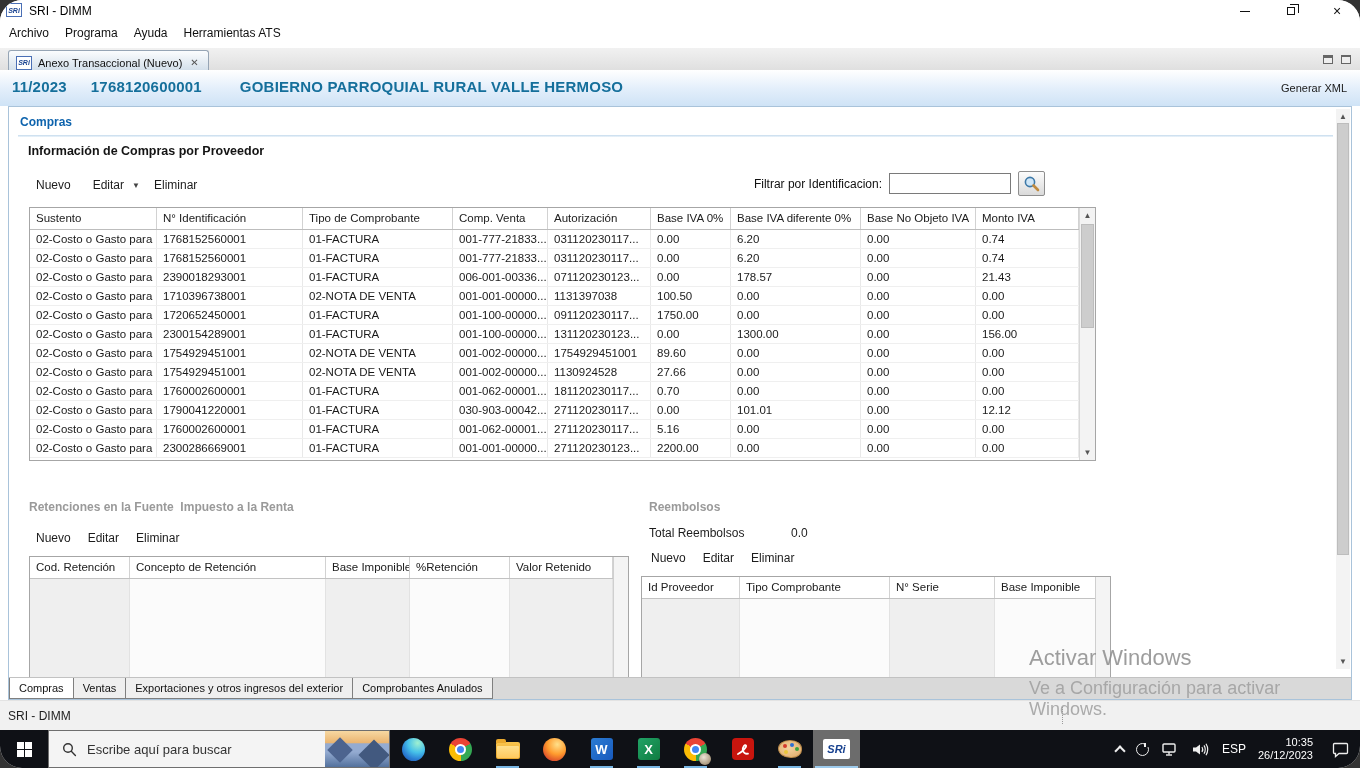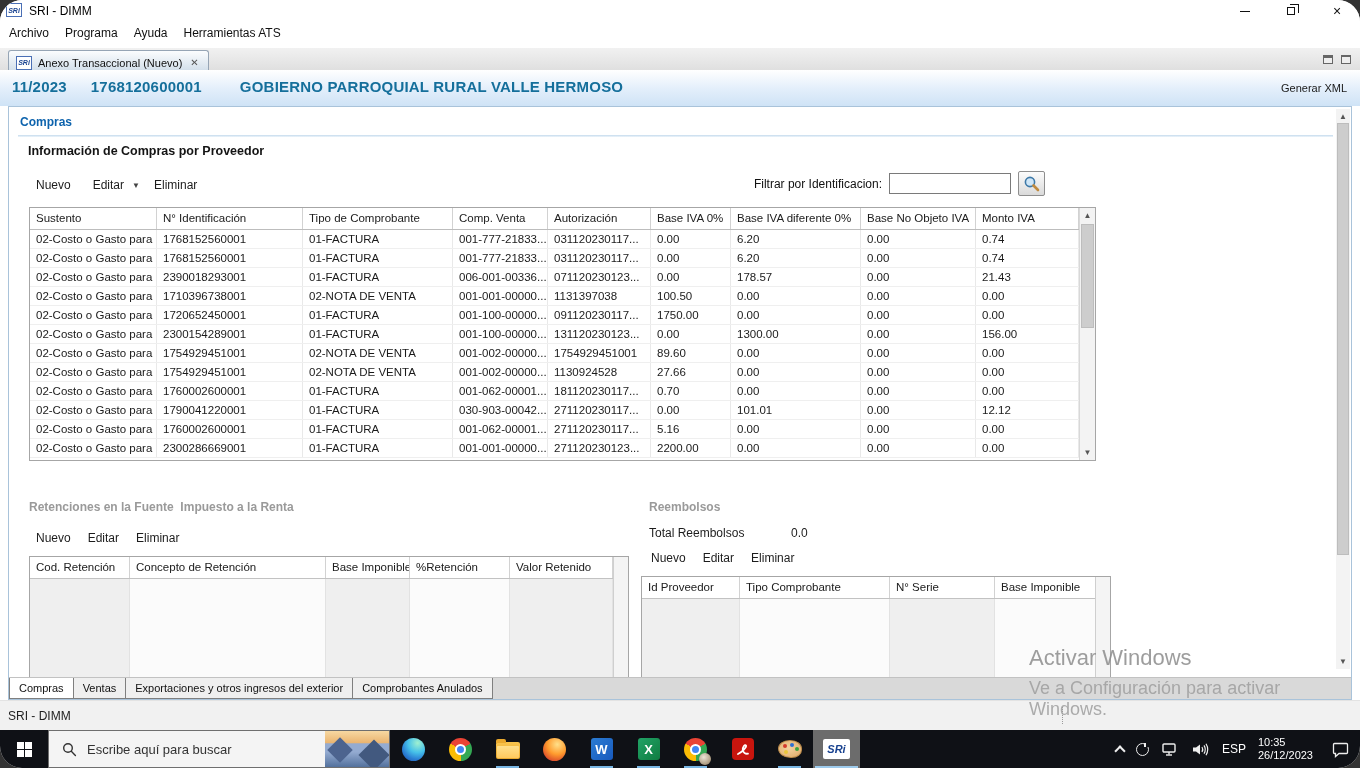--- a/index.html
+++ b/index.html
@@ -167,21 +167,21 @@
   .paint-pal i{ position:absolute; width:4px; height:4px; border-radius:50%; }
   .sri-task{ width:27px; height:20px; background:#fff; border-radius:2px; display:flex; align-items:center;
              justify-content:center; font:italic bold 11px "Liberation Sans",sans-serif; color:#17418f; }
   #tray{ margin-left:auto; display:flex; align-items:center; gap:12px; padding-right:10px; }
   .chev-up{ width:8px; height:8px; border-top:2px solid #eee; border-right:2px solid #eee;
             transform:rotate(-45deg); margin-top:4px; }
   .sync-ic{ width:13px; height:13px; border:1.6px solid #eee; border-radius:50%; position:relative; }
   .sync-ic::after{ content:""; position:absolute; right:-2px; top:-1px; width:4px; height:4px; background:#0f1116;
                    border-left:2px solid #eee; }
   #tray .lang{ font-size:12px; }
-  #tray .clock{ font-size:11px; line-height:13px; text-align:left; }
+  #tray .clock{ font-size:11px; line-height:13px; text-align:right; }
   #tray .notif{ margin-left:6px; }
 
   svg{ display:block; }
 </style>
 </head>
 <body>
 
 <div id="stage">
 
   <div id="titlebar">

